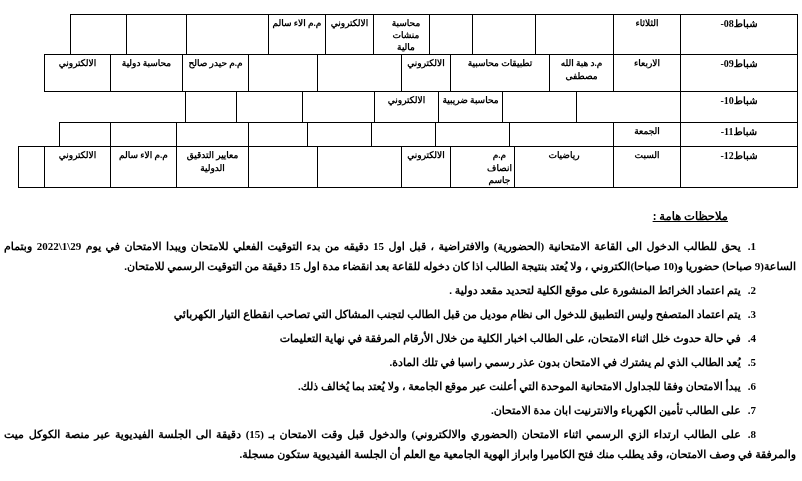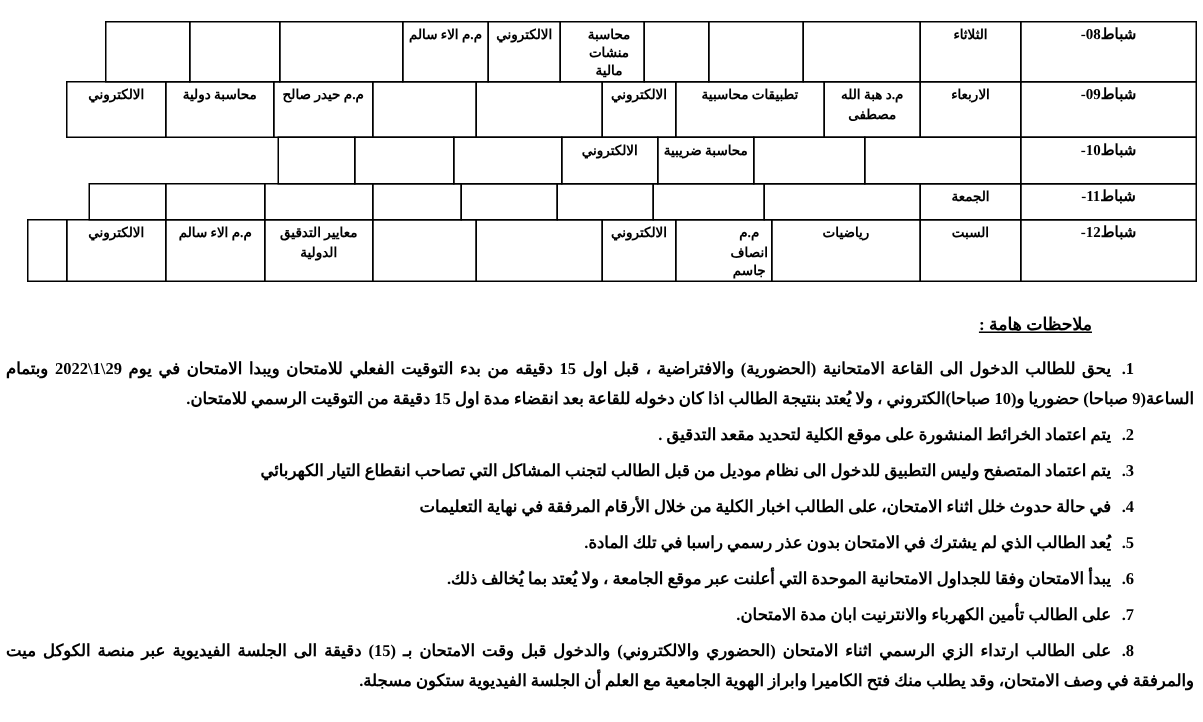--- a/index.html
+++ b/index.html
@@ -125,21 +125,21 @@
       <div class="t-cell instructor" style="width: 67px;">م.م الاء سالم</div>
       <div class="t-cell platform" style="width: 67px;">الالكتروني</div>
       <div class="t-cell empty" style="width: 27px;"></div>
     </div>
   </div>
 
 <div class="notes">
   <div class="notes-title">ملاحظات هامة :</div>
   <div id="notes-list">
       <div class="note"><span class="num">1.</span><span>يحق للطالب الدخول الى القاعة الامتحانية (الحضورية) والافتراضية ، قبل اول 15 دقيقه من بدء التوقيت الفعلي للامتحان ويبدا الامتحان في يوم 29\1\2022 وبتمام الساعة(9 صباحا) حضوريا و(10 صباحا)الكتروني ، ولا يُعتد بنتيجة الطالب اذا كان دخوله للقاعة بعد انقضاء مدة اول 15 دقيقة من التوقيت الرسمي للامتحان.</span></div>
-      <div class="note"><span class="num">2.</span><span>يتم اعتماد الخرائط المنشورة على موقع الكلية لتحديد مقعد التدقيق .</span></div>
+      <div class="note"><span class="num">2.</span><span>يتم اعتماد الخرائط المنشورة على موقع الكلية لتحديد مقعد دولية .</span></div>
       <div class="note"><span class="num">3.</span><span>يتم اعتماد المتصفح وليس التطبيق للدخول الى نظام موديل من قبل الطالب لتجنب المشاكل التي تصاحب انقطاع التيار الكهربائي</span></div>
       <div class="note"><span class="num">4.</span><span>في حالة حدوث خلل اثناء الامتحان، على الطالب اخبار الكلية من خلال الأرقام المرفقة في نهاية التعليمات</span></div>
       <div class="note"><span class="num">5.</span><span>يُعد الطالب الذي لم يشترك في الامتحان بدون عذر رسمي راسبا في تلك المادة.</span></div>
       <div class="note"><span class="num">6.</span><span>يبدأ الامتحان وفقا للجداول الامتحانية الموحدة التي أعلنت عبر موقع الجامعة ، ولا يُعتد بما يُخالف ذلك.</span></div>
       <div class="note"><span class="num">7.</span><span>على الطالب تأمين الكهرباء والانترنيت ابان مدة الامتحان.</span></div>
       <div class="note"><span class="num">8.</span><span>على الطالب ارتداء الزي الرسمي اثناء الامتحان (الحضوري والالكتروني) والدخول قبل وقت الامتحان بـ (15) دقيقة الى الجلسة الفيديوية عبر منصة الكوكل ميت والمرفقة في وصف الامتحان، وقد يطلب منك فتح الكاميرا وابراز الهوية الجامعية مع العلم أن الجلسة الفيديوية ستكون مسجلة.</span></div>
     </div>
 </div>
 
 </body></html>

